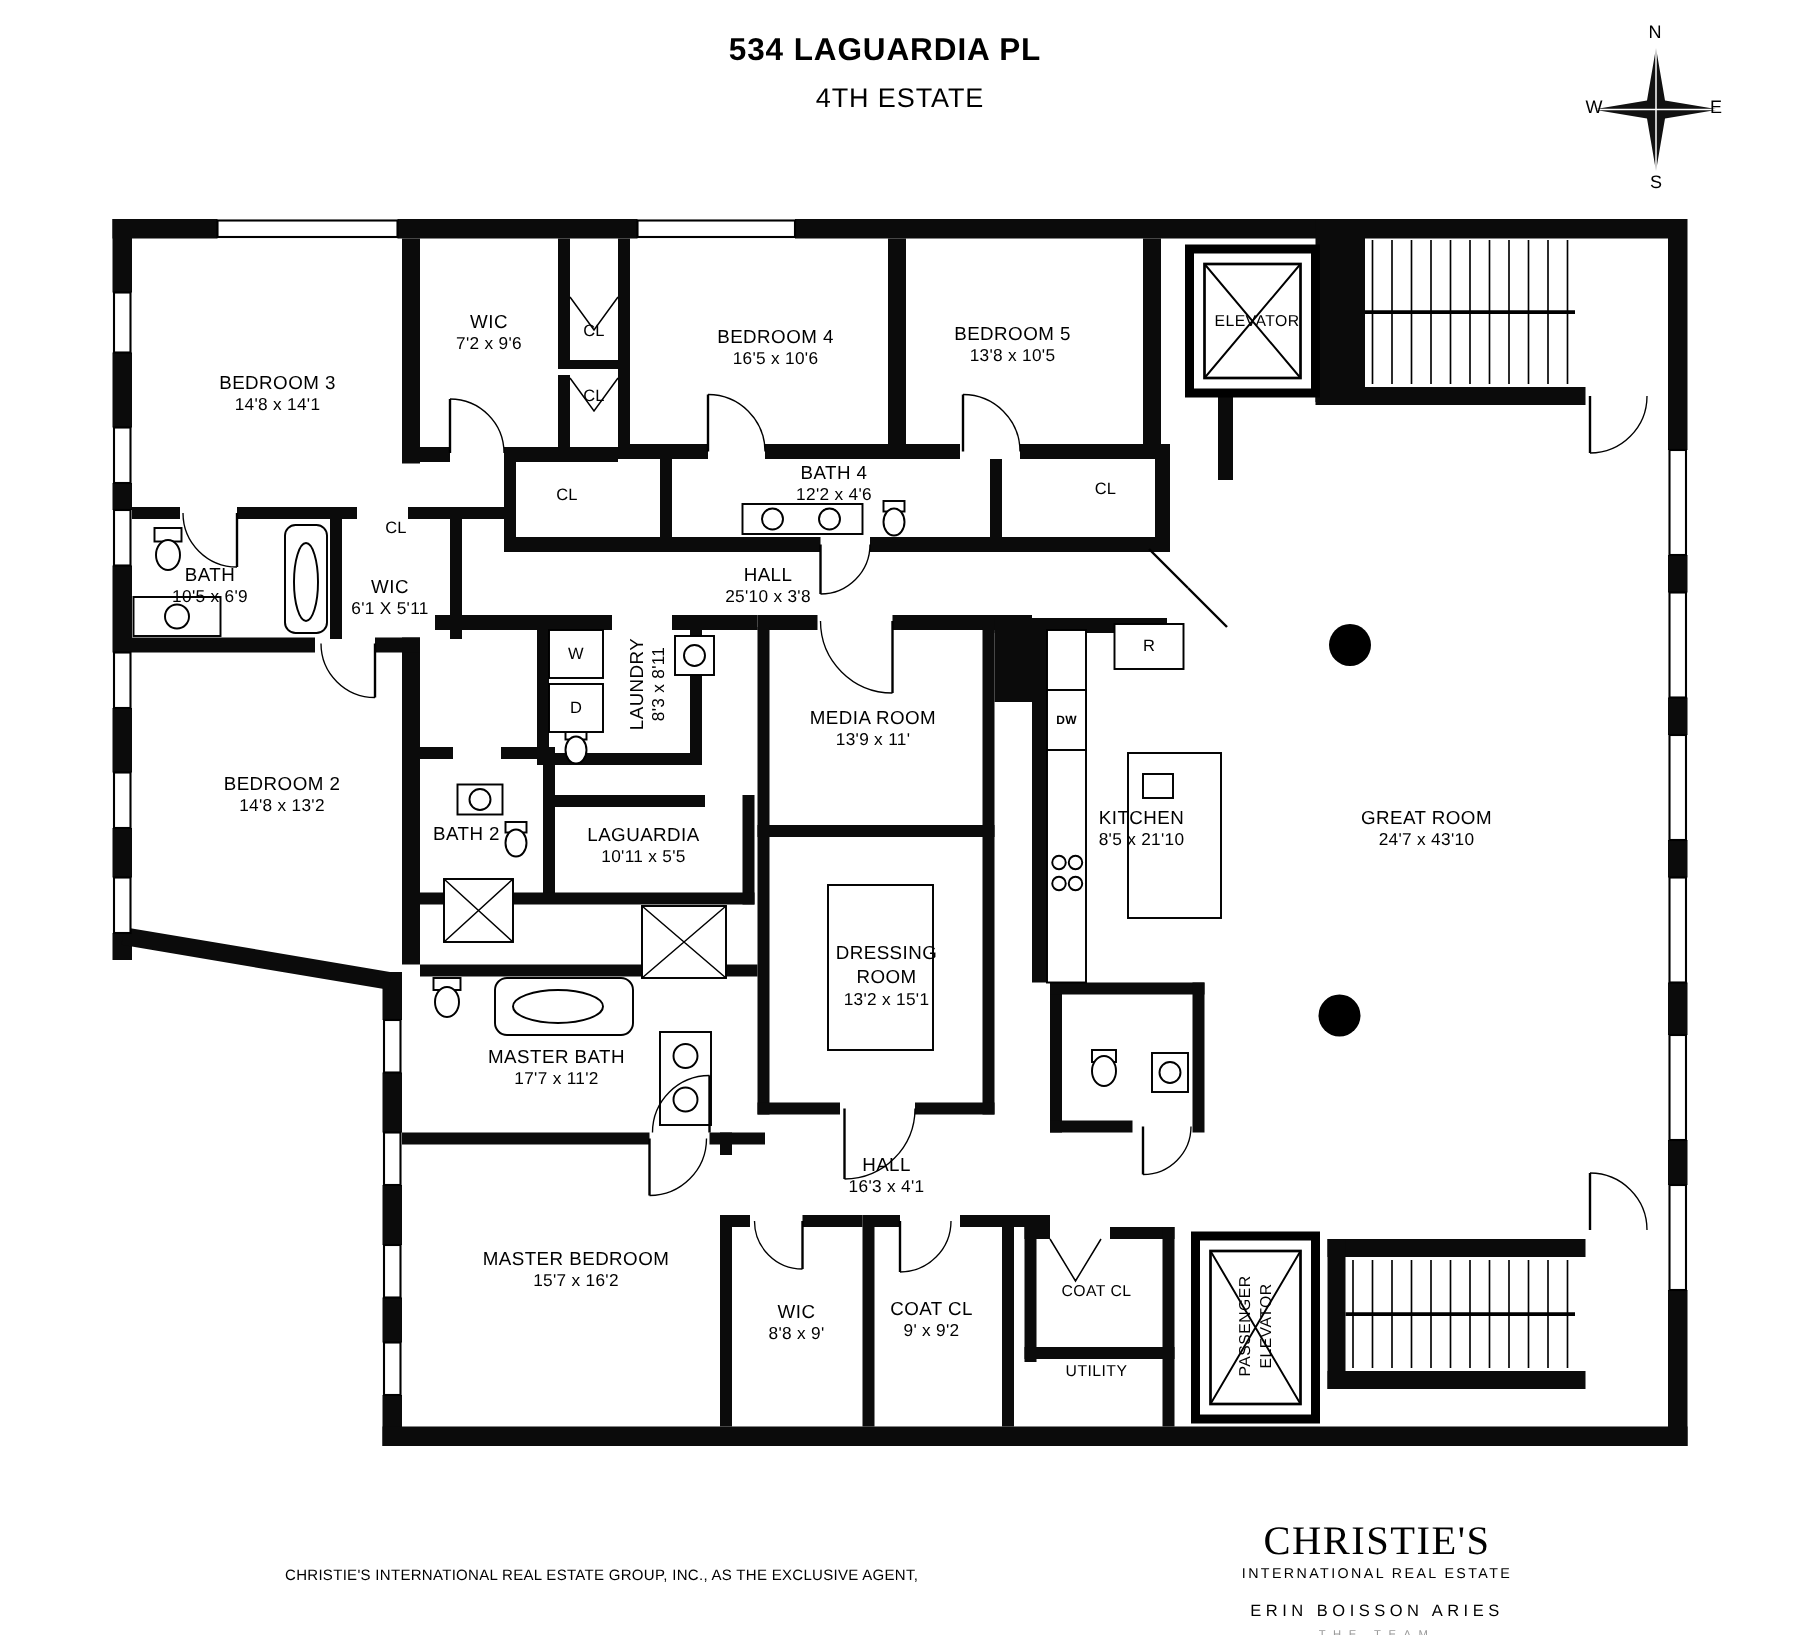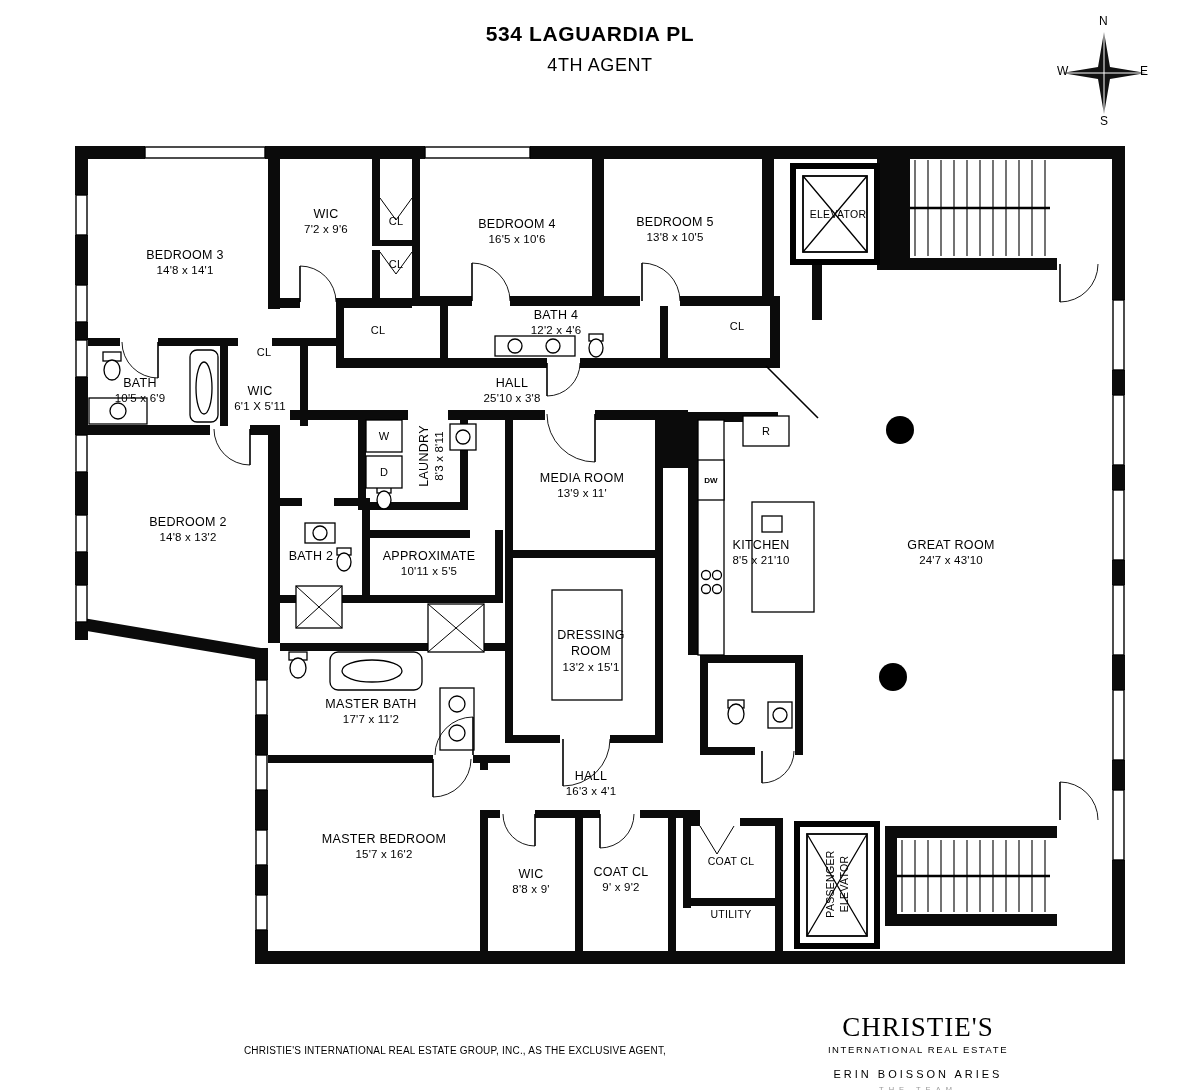--- a/index.html
+++ b/index.html
@@ -19,33 +19,33 @@
   .lbl.small .nm{font-size:10.5px;}
   .sm{position:absolute;z-index:5;transform:translate(-50%,-50%);font-size:11px;letter-spacing:.2px;}
   .sm.tiny{font-size:8px;font-weight:bold;}
   .compass{position:absolute;left:1058px;top:18px;width:92px;height:110px;z-index:5;}
   .compass svg{position:absolute;left:0;top:0;}
   .compass span{position:absolute;font-size:12px;}
   .compass .cn{left:41px;top:-4px;}
   .compass .ce{left:82px;top:46px;}
   .compass .cs{left:42px;top:96px;}
   .compass .cw{left:-1px;top:46px;}
-  .disclaimer{position:absolute;left:205px;top:1044px;width:500px;text-align:center;
+  .disclaimer{position:absolute;left:190px;top:1044px;width:500px;text-align:left;
     font-size:10px;line-height:1.45;letter-spacing:.2px;z-index:5;}
   .branding{position:absolute;left:812px;top:1012px;width:212px;text-align:center;z-index:5;}
   .branding .bname{font-family:"Liberation Serif",serif;font-size:27px;letter-spacing:1px;font-weight:400;}
   .branding .btag{font-size:9.5px;letter-spacing:1.6px;margin-top:1px;}
   .branding .bagent{font-size:11px;letter-spacing:3px;margin-top:13px;}
   .branding .bteam{font-size:7.5px;letter-spacing:5px;margin-top:5px;color:#9a9a9a;}
 </style>
 </head>
 <body>
 
 <div class="title">534 LAGUARDIA PL</div>
-<div class="subtitle">4TH AGENT</div>
+<div class="subtitle">4TH ESTATE</div>
 
 <div class="compass">
   <svg width="92" height="110" viewBox="0 0 92 110">
     <polygon points="46,14 52,49 88,55 52,61 46,96 40,61 4,55 40,49" fill="#111"></polygon>
     <line x1="46" y1="14" x2="46" y2="96" stroke="#fff" stroke-width="1"></line>
     <line x1="4" y1="55" x2="88" y2="55" stroke="#fff" stroke-width="1"></line>
   </svg>
   <span class="cn">N</span>
   <span class="ce">E</span>
   <span class="cs">S</span>
@@ -341,21 +341,21 @@
     <span class="dm">13'9 x 11'</span>
 </div>
 <div class="lbl" style="left:188px;top:530px">
   <span class="nm">BEDROOM 2</span>
     <span class="dm">14'8 x 13'2</span>
 </div>
 <div class="lbl" style="left:311px;top:556px">
   <span class="nm">BATH 2</span>
 </div>
 <div class="lbl" style="left:429px;top:564px">
-  <span class="nm">APPROXIMATE</span>
+  <span class="nm">LAGUARDIA</span>
     <span class="dm">10'11 x 5'5</span>
 </div>
 <div class="lbl" style="left:761px;top:553px">
   <span class="nm">KITCHEN</span>
     <span class="dm">8'5 x 21'10</span>
 </div>
 <div class="lbl" style="left:951px;top:553px">
   <span class="nm">GREAT ROOM</span>
     <span class="dm">24'7 x 43'10</span>
 </div>

